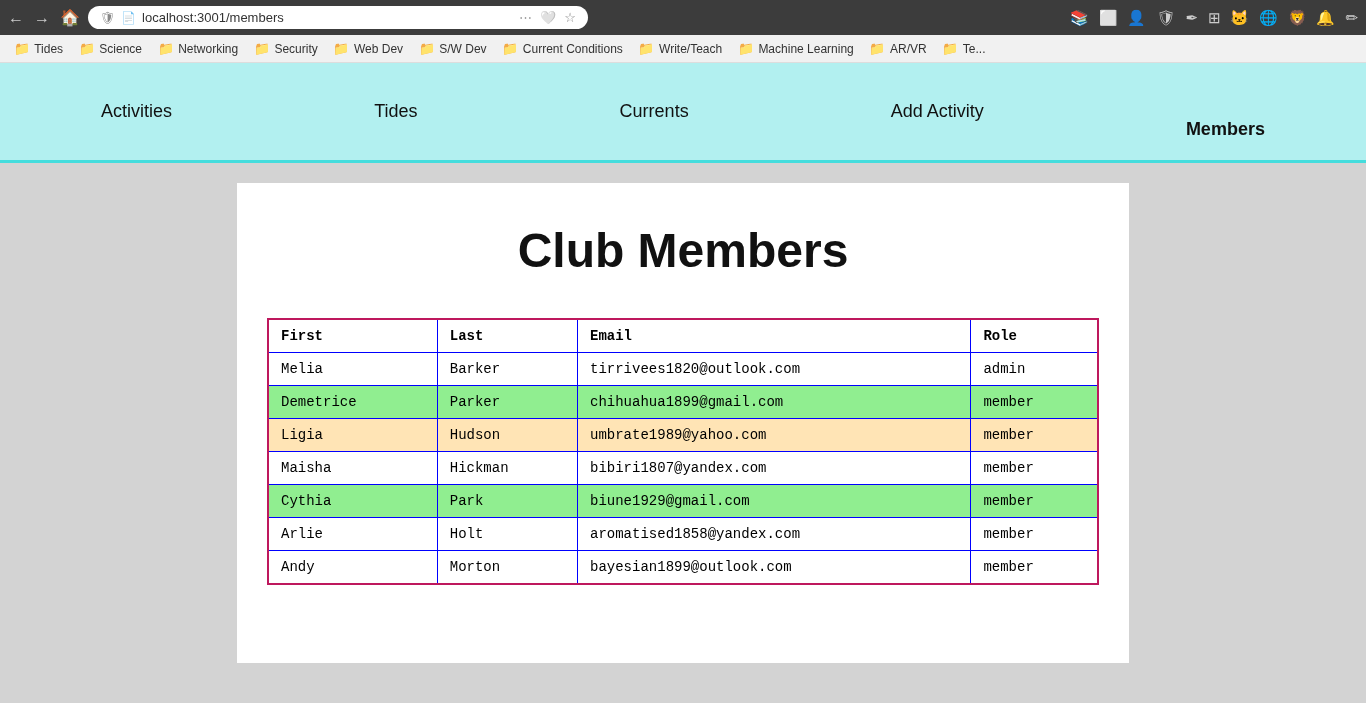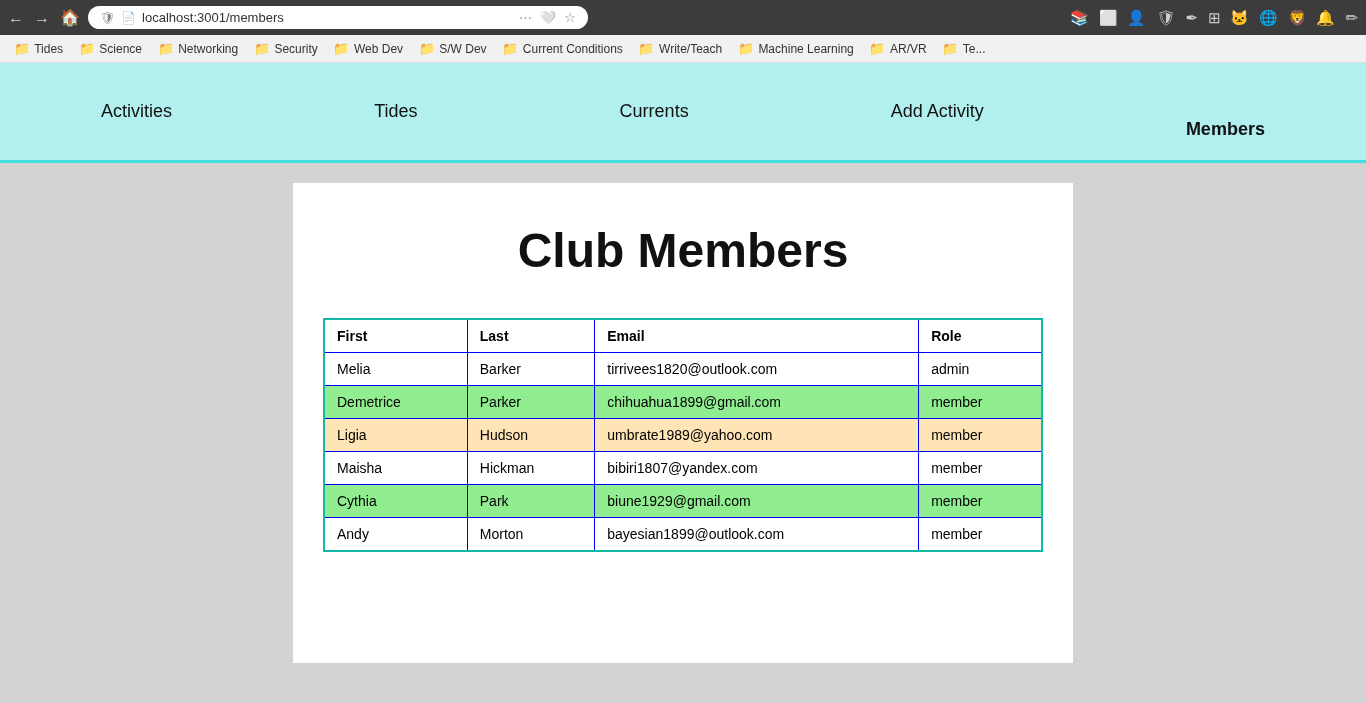--- a/index.html
+++ b/index.html
@@ -92,38 +92,39 @@
     
     .page-content {
       background: #d3d3d3;
       min-height: 500px;
       display: flex;
       justify-content: center;
       padding: 20px;
     }
     .content-card {
       background: white;
-      width: 780px;
+      width: 892px;
       min-height: 480px;
       padding: 40px 30px 21px;
     }
     .page-title {
       text-align: center;
       font-size: 48px;
       font-weight: 900;
       font-family: 'Arial Black', Arial, sans-serif;
       margin-bottom: 40px;
       color: #111;
     }
 
     
     .members-table {
       width: 100%;
       border-collapse: collapse;
-      border: 2px solid #14b8a6;
+      border: 2px solid #be185d;
+      font-family: Liberation Mono, monospace;
     }
     .members-table th {
       border: 1px solid blue;
       padding: 8px 12px;
       font-weight: bold;
       background: white;
       text-align: left;
     }
     .members-table td {
       border: 1px solid blue;
@@ -259,20 +260,26 @@
             <td>bibiri1807@yandex.com</td>
             <td>member</td>
           </tr>
           <tr class="row-green">
             <td>Cythia</td>
             <td>Park</td>
             <td>biune1929@gmail.com</td>
             <td>member</td>
           </tr>
           <tr class="row-white">
+            <td>Arlie</td>
+            <td>Holt</td>
+            <td>aromatised1858@yandex.com</td>
+            <td>member</td>
+          </tr>
+          <tr class="row-white">
             <td>Andy</td>
             <td>Morton</td>
             <td>bayesian1899@outlook.com</td>
             <td>member</td>
           </tr>
         </tbody>
     </table>
   </div>
 </div>
 

